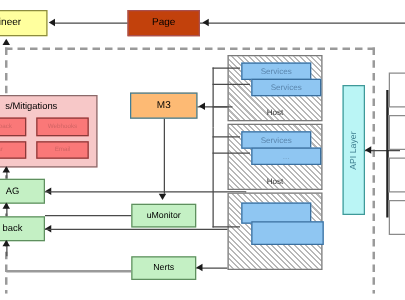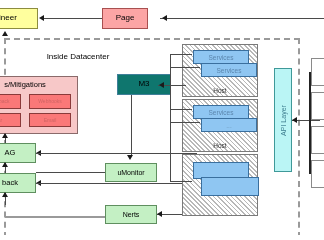--- a/index.html
+++ b/index.html
@@ -27,22 +27,22 @@
     overflow: hidden;
   }
   
   .n-engineer {
     left: -22px; top: 8px; width: 60px; height: 21px;
     background: #ffff9e;
     border: 1px solid #8c8c3f;
     font-size: 8px;
   }
   .n-page {
-    left: 102px; top: 8px; width: 46px; height: 21px;
-    background: #fca5a5;
+    left: 102px; top: 8px; width: 58px; height: 21px;
+    background: #c2410c;
     border: 1px solid #a85050;
     font-size: 8px;
   }
   
   .dc-boundary {
     position: absolute;
     left: 4px; top: 38px;
     width: 296px; height: 200px;
     border: 2px dashed #9a9a9a;
     box-sizing: border-box;
@@ -96,22 +96,22 @@
     background: #c4f0c4;
     border: 1px solid #5f8f5f;
     font-size: 7.5px;
   }
   .n-pag      { left: -16px; top: 143px; width: 52px; height: 20px; }
   .n-tsunami  { left: -16px; top: 173px; width: 52px; height: 20px; }
   .n-umonitor { left: 105px; top: 163px; width: 52px; height: 19px; font-size: 7px; }
   .n-nerts    { left: 105px; top: 205px; width: 52px; height: 19px; font-size: 7px; }
   
   .n-m3 {
-    left: 117px; top: 74px; width: 54px; height: 21px;
-    background: #0f766e;
+    left: 104px; top: 74px; width: 54px; height: 21px;
+    background: #fdba74;
     border: 1px solid #3f7f99;
     font-size: 8px;
   }
   
   .host {
     position: absolute;
     box-sizing: border-box;
     border: 1px solid #7a7a7a;
     background-color: #e8e8e8;
     background-image: repeating-linear-gradient(
@@ -222,21 +222,20 @@
 
   <div class="ln ln-h" style="left:44px; top:18px; width:58px;"></div>
   <div class="arw arw-l" style="left:39px; top:15px;"></div>
 
   <div class="ln ln-h" style="left:160px; top:18px; width:164px;"></div>
   <div class="arw arw-l" style="left:162px; top:15px;"></div>
 
   <div class="arw arw-u" style="left:2px; top:31px;"></div>
 
   <div class="dc-boundary"></div>
-  <div class="dc-label">Inside Datacenter</div>
 
   <div class="grp-alerts">
     <div class="grp-alerts-title">s/Mitigations</div>
     <div class="chip chip-policy">licy
 back</div>
     <div class="chip chip-webhooks">Webhooks</div>
     <div class="chip chip-pager">ar</div>
     <div class="chip chip-email">Email</div>
   </div>
 

